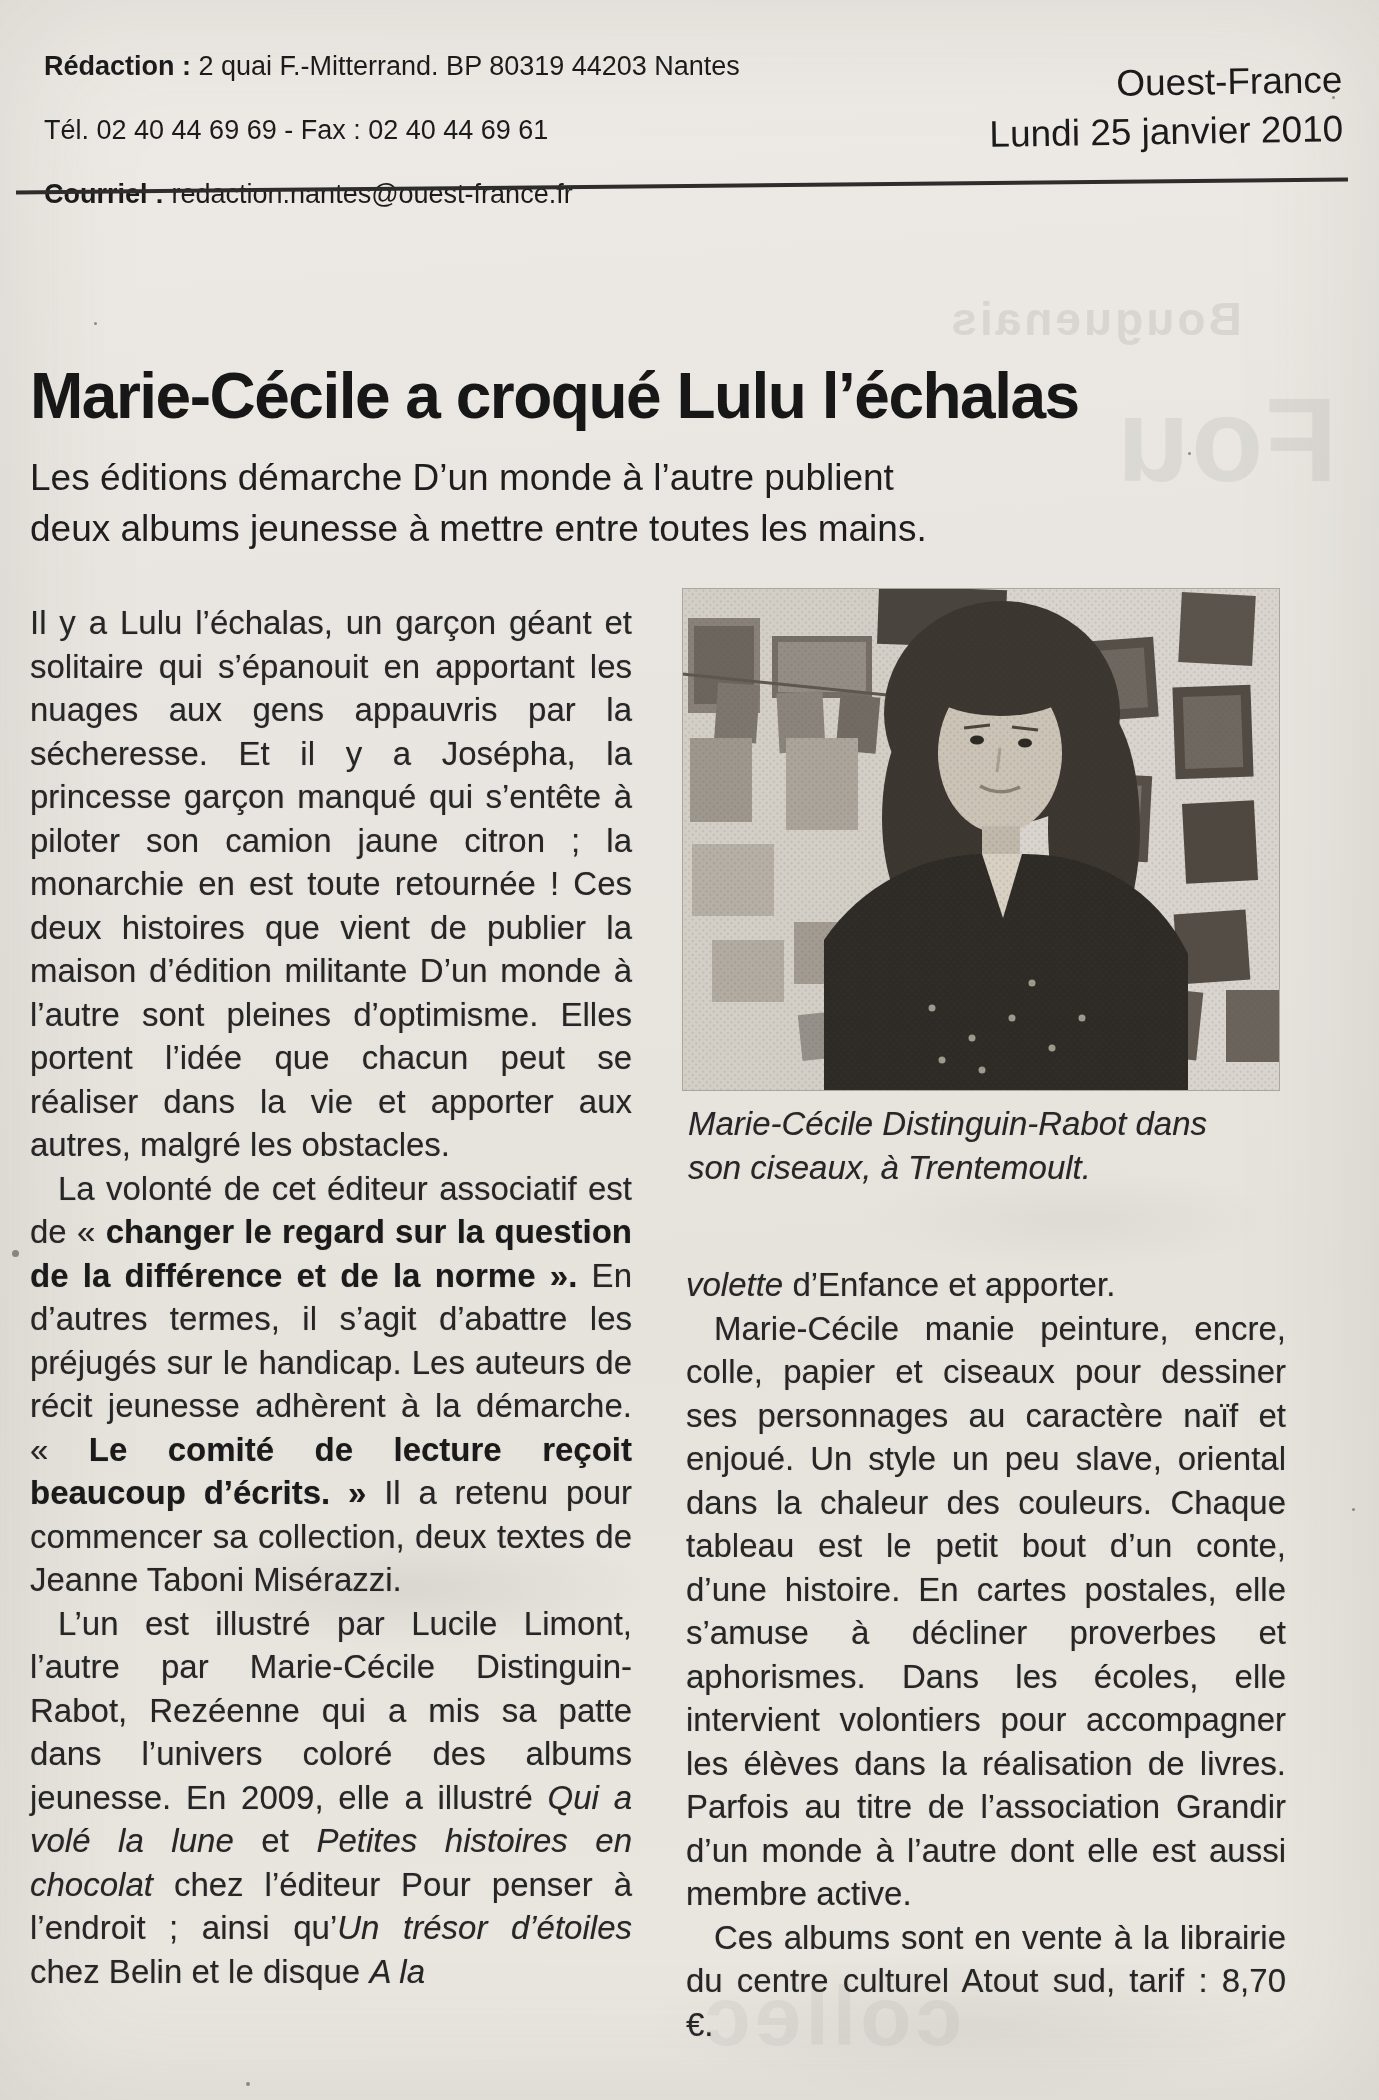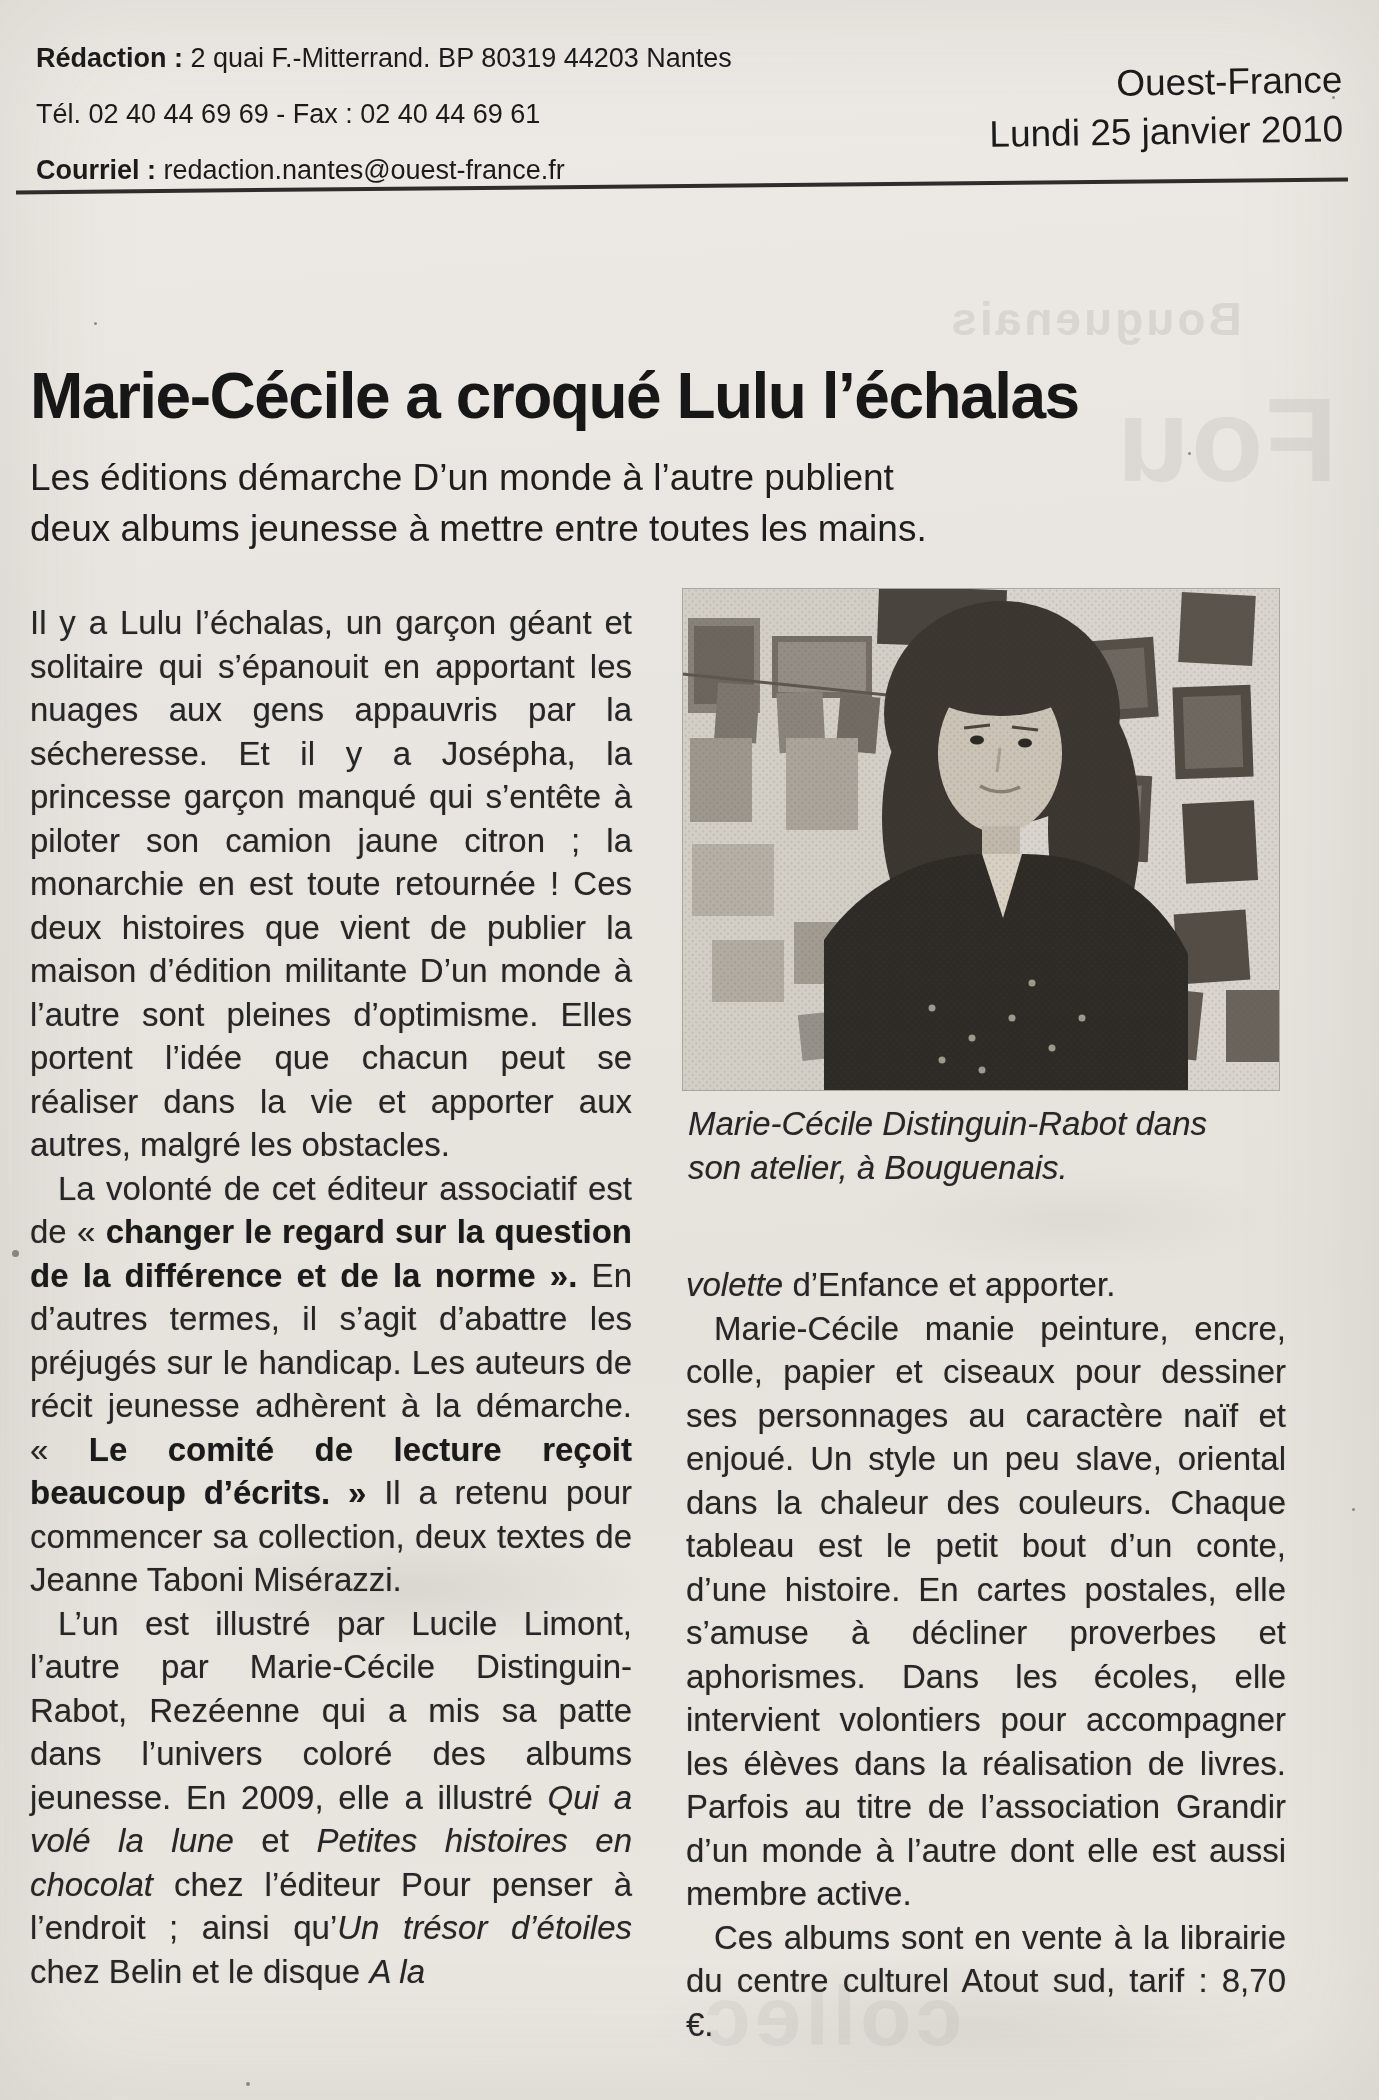--- a/index.html
+++ b/index.html
@@ -5,21 +5,21 @@
   html,body{margin:0;padding:0;}
   .page{
     position:relative; width:1379px; height:2100px; overflow:hidden;
     background:linear-gradient(176deg,#eeebe6 0%,#e9e6e1 28%,#e6e3dd 62%,#eae7e1 100%);
     box-shadow:inset 0 0 140px rgba(120,115,105,.18);
     font-family:"Liberation Sans",sans-serif; color:#242424;
     -webkit-font-smoothing:antialiased;
   }
   
   .addr{position:absolute;left:28px;top:26px;font-size:27px;line-height:48px;color:#1b1b1b;}
-  .addr p{margin:8px;}
+  .addr p{margin:16px;}
   .addr b{font-weight:700;}
   .mast{position:absolute;right:36px;top:58px;text-align:right;font-size:37px;line-height:49px;color:#1b1b1b;transform:rotate(-0.9deg);}
   .mast p{margin:0;}
   .rule{position:absolute;left:16px;top:184px;width:1332px;height:4px;background:#2e2d2b;transform:rotate(-0.55deg);}
   
   .ghost{position:absolute;transform:scaleX(-1);font-weight:700;white-space:nowrap;pointer-events:none;}
   .ghost-town{left:880px;top:292px;width:430px;font-size:46px;letter-spacing:3px;color:rgba(75,72,66,.11);text-align:center;}
   .ghost-big{left:1115px;top:372px;font-size:118px;letter-spacing:2px;color:rgba(75,72,66,.085);}
   .ghost-bottom{left:700px;top:1968px;font-size:84px;letter-spacing:4px;color:rgba(75,72,66,.06);}
   .smudge{position:absolute;pointer-events:none;}
@@ -153,21 +153,21 @@
             <circle cx="400" cy="430" r="3.5"></circle>
         </g>
       </g>
       <rect width="598" height="503" fill="url(#ht)" opacity="0.16"></rect>
       <rect x="0.5" y="0.5" width="597" height="502" fill="none" stroke="#aaa59d" stroke-width="1"></rect>
     </svg>
   </div>
 
   <p class="caption">
     <span>Marie-Cécile Distinguin-Rabot dans</span><br>
-    <span>son atelier, à Bouguenais.</span>
+    <span>son ciseaux, à Trentemoult.</span>
   </p>
 
   <div class="bodytext col-right">
     <p><i>volette</i><span> d’Enfance et apporter.</span></p>
     <p class="ind">Marie-Cécile manie peinture, encre, colle, papier et ciseaux pour dessiner ses personnages au caractère naïf et enjoué. Un style un peu slave, oriental dans la chaleur des couleurs. Chaque tableau est le petit bout d’un conte, d’une histoire. En cartes postales, elle s’amuse à décliner proverbes et aphorismes. Dans les écoles, elle intervient volontiers pour accompagner les élèves dans la réalisation de livres. Parfois au titre de l’association Grandir d’un monde à l’autre dont elle est aussi membre active.</p>
     <p class="ind">Ces albums sont en vente à la librairie du centre culturel Atout sud, tarif&nbsp;: 8,70 €.</p>
   </div>
 
 </div>
 

